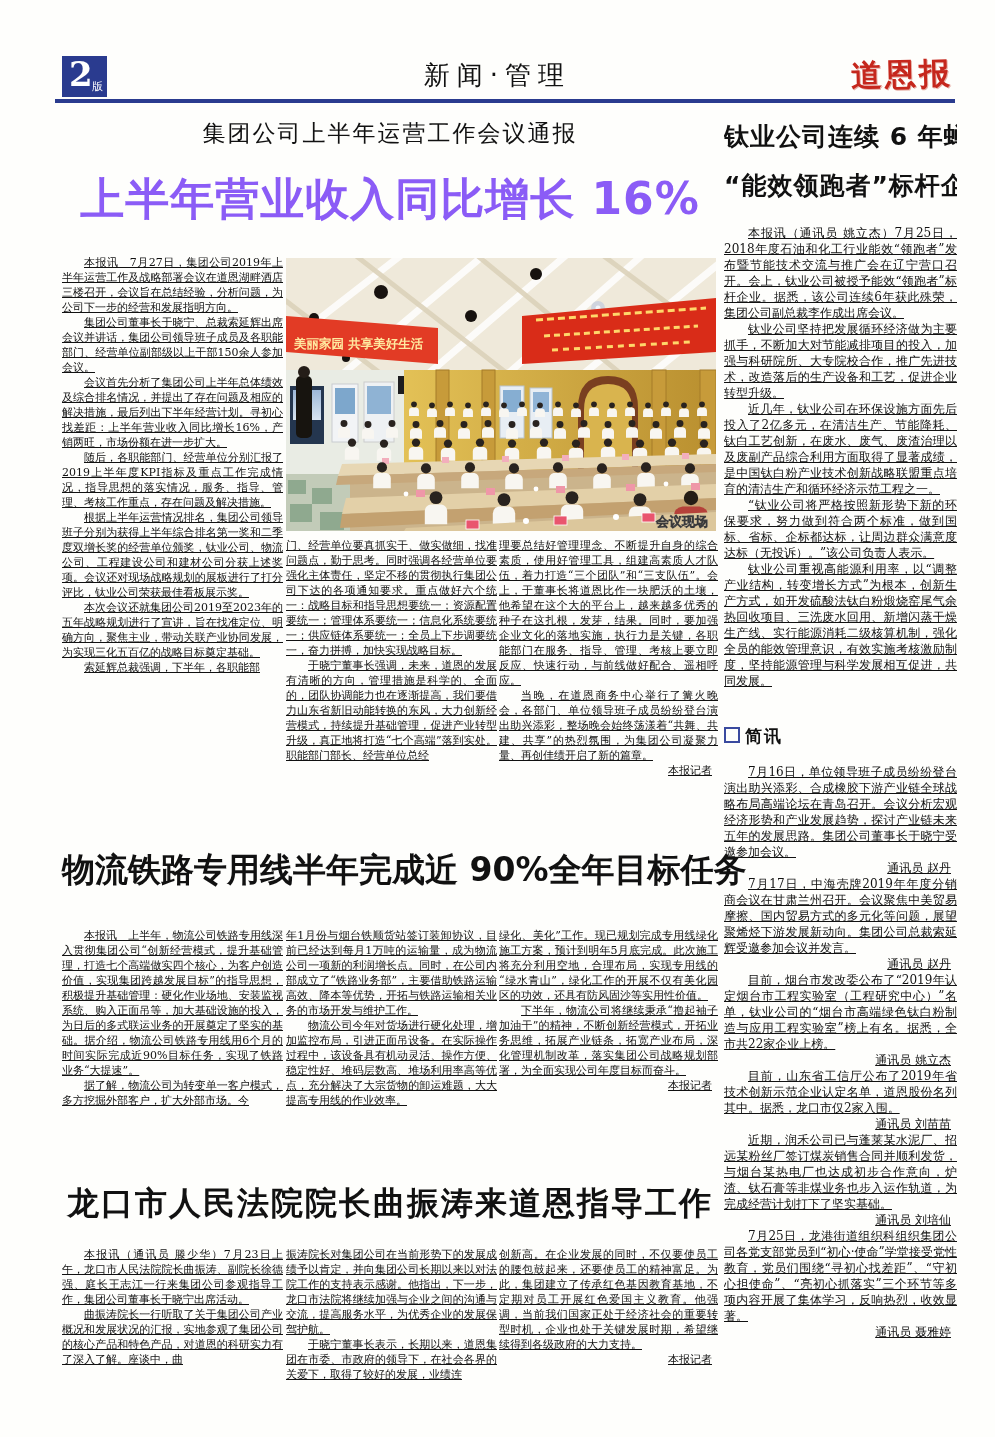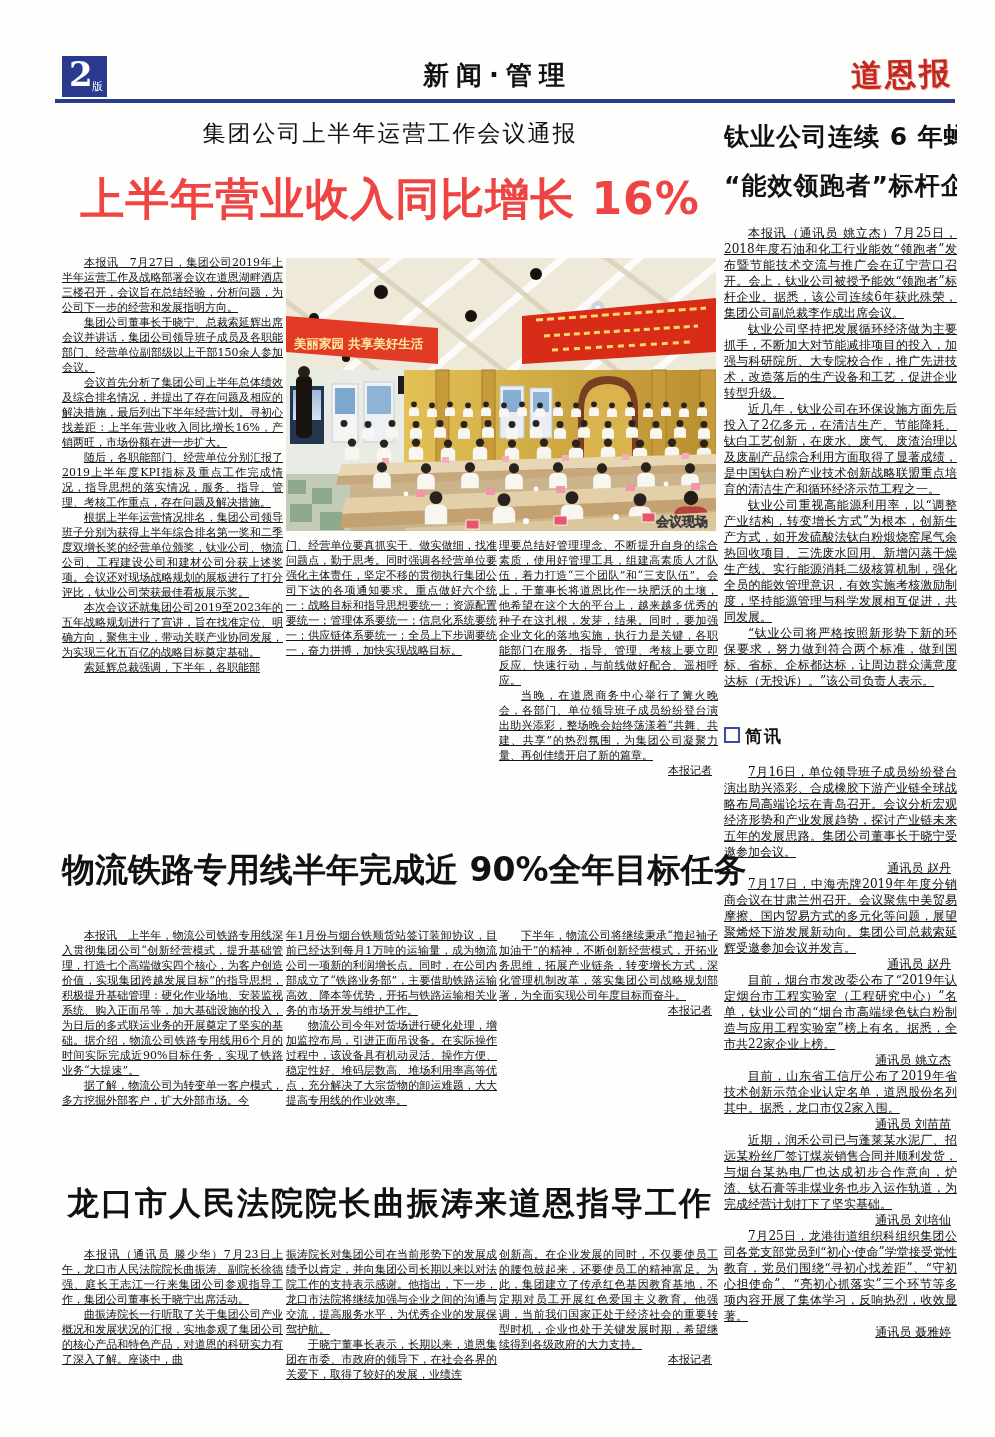--- a/index.html
+++ b/index.html
@@ -3,34 +3,34 @@
 <meta charset="utf-8">
 <title>道恩报 第2版</title>
 <style>
   html,body{margin:0;padding:0;background:#e9e9e9;}
   .page{position:relative;width:995px;height:1437px;margin:0 auto;background:#fefefc;overflow:hidden;
         font-family:"DejaVu Serif","Liberation Serif",serif;color:#111;}
   
   .pagebox{position:absolute;left:62px;top:56px;width:45px;height:41px;background:#2a3b8f;color:#fff;}
   .pagenum{position:absolute;left:7px;top:-2px;font-size:34px;font-weight:bold;font-family:"DejaVu Serif",serif;}
   .pagelabel{position:absolute;right:4px;bottom:3px;font-size:11px;}
-  .section-title{position:absolute;left:0;top:58px;width:995px;text-align:center;font-size:26px;font-weight:bold;
+  .section-title{position:absolute;left:0;top:58px;width:995px;text-align:center;font-size:26px;font-weight:normal;
         letter-spacing:7px;font-family:"DejaVu Sans","Liberation Sans",sans-serif;}
   .paper-name{position:absolute;right:42px;top:54px;font-size:31px;font-weight:bold;color:#c5271d;
         font-family:"DejaVu Serif",serif;letter-spacing:3px;transform:rotate(-1.5deg);text-shadow:1px 1px 0 #e7b1a9;}
   .mast-rule{position:absolute;left:55px;top:99px;width:900px;height:4px;background:#2a3b8f;}
   
   .col{position:absolute;overflow:hidden;font-size:11px;line-height:15px;text-align:justify;}
   .col p,.sb p{margin:0;text-indent:2em;text-decoration:underline;}
   .col p.cont,.sb p.cont{text-indent:0;}
   .byline{text-indent:0 !important;text-align:right;padding-right:6px;}
   
   .kicker{position:absolute;left:62px;top:118px;width:656px;text-align:center;font-size:23px;letter-spacing:2px;}
   .head1{position:absolute;left:62px;top:170px;width:656px;text-align:center;font-size:44px;font-weight:bold;
-        color:#ef4444;font-family:"DejaVu Sans","Liberation Sans",sans-serif;letter-spacing:1px;white-space:nowrap;}
+        color:#8b5cf6;font-family:"DejaVu Sans","Liberation Sans",sans-serif;letter-spacing:1px;white-space:nowrap;}
   .a1c1{left:62px;top:255px;width:221px;height:591px;}
   .a1c2{left:286px;top:538px;width:211px;height:308px;}
   .a1c3{left:499px;top:538px;width:219px;height:308px;}
   .photo{position:absolute;left:286px;top:258px;width:430px;height:273px;background:#0f766e;}
   
   .sidebar{position:absolute;left:724px;top:114px;width:233px;height:1323px;overflow:hidden;}
   .sb-headline{text-align:center;font-weight:bold;font-size:25px;line-height:1.38;letter-spacing:1px;
         font-family:"DejaVu Sans","Liberation Sans",sans-serif;margin:6px 0 22px 0;white-space:nowrap;}
   .sb-headline div{margin-bottom:14px;}
   .sb{font-size:12px;line-height:16px;text-align:justify;}
@@ -266,38 +266,39 @@
     <p>本报讯　7月27日，集团公司2019年上半年运营工作及战略部署会议在道恩湖畔酒店三楼召开，会议旨在总结经验，分析问题，为公司下一步的经营和发展指明方向。</p>
     <p>集团公司董事长于晓宁、总裁索延辉出席会议并讲话，集团公司领导班子成员及各职能部门、经营单位副部级以上干部150余人参加会议。</p>
     <p>会议首先分析了集团公司上半年总体绩效及综合排名情况，并提出了存在问题及相应的解决措施，最后列出下半年经营计划。寻初心找差距：上半年营业收入同比增长16%，产销两旺，市场份额在进一步扩大。</p>
     <p>随后，各职能部门、经营单位分别汇报了2019上半年度KPI指标及重点工作完成情况，指导思想的落实情况，服务、指导、管理、考核工作重点，存在问题及解决措施。</p>
     <p>根据上半年运营情况排名，集团公司领导班子分别为获得上半年综合排名第一奖和二季度双增长奖的经营单位颁奖，钛业公司、物流公司、工程建设公司和建材公司分获上述奖项。会议还对现场战略规划的展板进行了打分评比，钛业公司荣获最佳看板展示奖。</p>
     <p>本次会议还就集团公司2019至2023年的五年战略规划进行了宣讲，旨在找准定位、明确方向，聚焦主业，带动关联产业协同发展，为实现三化五百亿的战略目标奠定基础。</p>
     <p>索延辉总裁强调，下半年，各职能部</p>
   </div>
   <div class="col a1c2">
     <p class="cont">门、经营单位要真抓实干、做实做细，找准问题点，勤于思考。同时强调各经营单位要强化主体责任，坚定不移的贯彻执行集团公司下达的各项通知要求。重点做好六个统一：战略目标和指导思想要统一；资源配置要统一；管理体系要统一；信息化系统要统一；供应链体系要统一；全员上下步调要统一，奋力拼搏，加快实现战略目标。</p>
+    <p>于晓宁董事长强调，未来，道恩的发展有清晰的方向，管理措施是科学的、全面的，团队协调能力也在逐渐提高，我们要借力山东省新旧动能转换的东风，大力创新经营模式，持续提升基础管理，促进产业转型升级，真正地将打造“七个高端”落到实处。职能部门部长、经营单位总经</p>
   </div>
   <div class="col a1c3">
     <p class="cont">理要总结好管理理念、不断提升自身的综合素质，使用好管理工具，组建高素质人才队伍，着力打造“三个团队”和“三支队伍”。会上，于董事长将道恩比作一块肥沃的土壤，他希望在这个大的平台上，越来越多优秀的种子在这扎根，发芽，结果。同时，要加强企业文化的落地实施，执行力是关键，各职能部门在服务、指导、管理、考核上要立即反应、快速行动，与前线做好配合、遥相呼应。</p>
     <p>当晚，在道恩商务中心举行了篝火晚会，各部门、单位领导班子成员纷纷登台演出助兴添彩，整场晚会始终荡漾着“共舞、共建、共享”的热烈氛围，为集团公司凝聚力量、再创佳绩开启了新的篇章。</p>
     <p class="byline">本报记者</p>
   </div>
 
   <div class="sidebar">
     <div class="sb-headline">
       <div>钛业公司连续 6 年蝉联</div>
       <div>“能效领跑者”标杆企业</div>
     </div>
     <div class="sb">
       <p>本报讯（通讯员 姚立杰）7月25日，2018年度石油和化工行业能效“领跑者”发布暨节能技术交流与推广会在辽宁营口召开。会上，钛业公司被授予能效“领跑者”标杆企业。据悉，该公司连续6年获此殊荣，集团公司副总裁李作成出席会议。</p>
       <p>钛业公司坚持把发展循环经济做为主要抓手，不断加大对节能减排项目的投入，加强与科研院所、大专院校合作，推广先进技术，改造落后的生产设备和工艺，促进企业转型升级。</p>
       <p>近几年，钛业公司在环保设施方面先后投入了2亿多元，在清洁生产、节能降耗、钛白工艺创新，在废水、废气、废渣治理以及废副产品综合利用方面取得了显著成绩，是中国钛白粉产业技术创新战略联盟重点培育的清洁生产和循环经济示范工程之一。</p>
+      <p>“钛业公司将严格按照新形势下新的环保要求，努力做到符合两个标准，做到国标、省标、企标都达标，让周边群众满意度达标（无投诉）。”该公司负责人表示。</p>
       <p>钛业公司重视高能源利用率，以“调整产业结构，转变增长方式”为根本，创新生产方式，如开发硫酸法钛白粉煅烧窑尾气余热回收项目、三洗废水回用、新增闪蒸干燥生产线、实行能源消耗二级核算机制，强化全员的能效管理意识，有效实施考核激励制度，坚持能源管理与科学发展相互促进，共同发展。</p>
-      <p>“钛业公司将严格按照新形势下新的环保要求，努力做到符合两个标准，做到国标、省标、企标都达标，让周边群众满意度达标（无投诉）。”该公司负责人表示。</p>
     </div>
     <div class="briefs-header">
       <span class="sq"></span><span>简讯</span>
     </div>
     <div class="sb">
       <p>7月16日，单位领导班子成员纷纷登台演出助兴添彩、合成橡胶下游产业链全球战略布局高端论坛在青岛召开。会议分析宏观经济形势和产业发展趋势，探讨产业链未来五年的发展思路。集团公司董事长于晓宁受邀参加会议。</p>
       <p class="byline brief-byline">通讯员 赵丹</p>
       <p>7月17日，中海壳牌2019年年度分销商会议在甘肃兰州召开。会议聚焦中美贸易摩擦、国内贸易方式的多元化等问题，展望聚烯烃下游发展新动向。集团公司总裁索延辉受邀参加会议并发言。</p>
       <p class="byline brief-byline">通讯员 赵丹</p>
       <p>目前，烟台市发改委公布了“2019年认定烟台市工程实验室（工程研究中心）”名单，钛业公司的“烟台市高端绿色钛白粉制造与应用工程实验室”榜上有名。据悉，全市共22家企业上榜。</p>
@@ -315,21 +316,22 @@
   <div class="col a3c1">
     <p>本报讯　上半年，物流公司铁路专用线深入贯彻集团公司“创新经营模式，提升基础管理，打造七个高端做实四个核心，为客户创造价值，实现集团跨越发展目标”的指导思想，积极提升基础管理：硬化作业场地、安装监视系统、购入正面吊等，加大基础设施的投入，为日后的多式联运业务的开展奠定了坚实的基础。据介绍，物流公司铁路专用线用6个月的时间实际完成近90%目标任务，实现了铁路业务“大提速”。</p>
     <p>据了解，物流公司为转变单一客户模式，多方挖掘外部客户，扩大外部市场。今</p>
   </div>
   <div class="col a3c2">
     <p class="cont">年1月份与烟台铁顺货站签订装卸协议，目前已经达到每月1万吨的运输量，成为物流公司一项新的利润增长点。同时，在公司内部成立了“铁路业务部”，主要借助铁路运输高效、降本等优势，开拓与铁路运输相关业务的市场开发与维护工作。</p>
     <p>物流公司今年对货场进行硬化处理，增加监控布局，引进正面吊设备。在实际操作过程中，该设备具有机动灵活、操作方便、稳定性好、堆码层数高、堆场利用率高等优点，充分解决了大宗货物的卸运难题，大大提高专用线的作业效率。</p>
 
   </div>
   <div class="col a3c3">
-    <p>下半年，物流公司将继续秉承“撸起袖子加油干”的精神，不断创新经营模式，开拓业务思维，拓展产业链条，转变增长方式，深化管理机制改革，落实集团公司战略规划部署，为全面实现公司年度目标而奋斗。</p>
+    <p class="cont">绿化、美化”工作。现已规划完成专用线绿化施工方案，预计到明年5月底完成。此次施工将充分利用空地，合理布局，实现专用线的“绿水青山”，绿化工作的开展不仅有美化园区的功效，还具有防风固沙等实用性价值。</p>
+    <p>下半年，物流公司将继续秉承“撸起袖子加油干”的精神，不断创新经营模式，开拓业务思维，拓展产业链条，拓宽产业布局，深化管理机制改革，落实集团公司战略规划部署，为全面实现公司年度目标而奋斗。</p>
     <p class="byline">本报记者</p>
   </div>
 
   <div class="head4">龙口市人民法院院长曲振涛来道恩指导工作</div>
   <div class="col a4c1">
     <p>本报讯（通讯员 滕少华）7月23日上午，龙口市人民法院院长曲振涛、副院长徐德强、庭长王志江一行来集团公司参观指导工作，集团公司董事长于晓宁出席活动。</p>
     <p>曲振涛院长一行听取了关于集团公司产业概况和发展状况的汇报，实地参观了集团公司的核心产品和特色产品，对道恩的科研实力有了深入了解。座谈中，曲</p>
   </div>
   <div class="col a4c2">
     <p class="cont">振涛院长对集团公司在当前形势下的发展成绩予以肯定，并向集团公司长期以来以对法院工作的支持表示感谢。他指出，下一步，龙口市法院将继续加强与企业之间的沟通与交流，提高服务水平，为优秀企业的发展保驾护航。</p>

